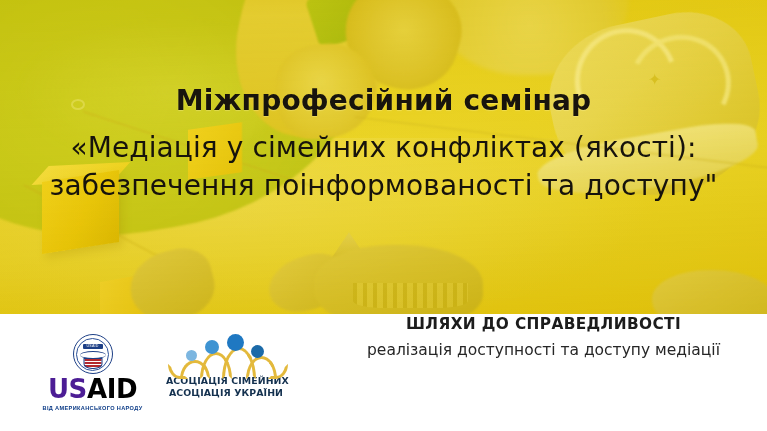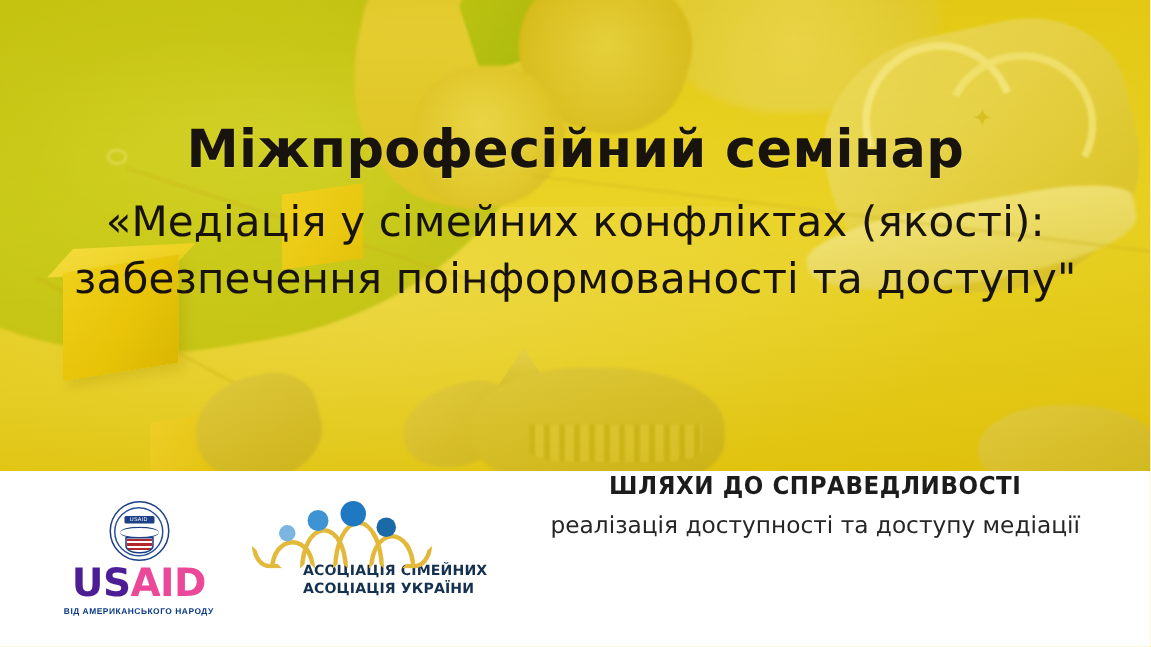--- a/index.html
+++ b/index.html
@@ -282,21 +282,21 @@
     position: absolute;
     left: 0;
     top: 80px;
     width: 767px;
     text-align: center;
     color: #18140d;
   }
   .title-main {
     font-family: "DejaVu Sans", sans-serif;
     font-weight: 700;
-    font-size: 35px;
+    font-size: 28px;
     line-height: 41px;
     letter-spacing: .2px;
     margin: 0;
     text-shadow: 0 1px 1px rgba(255,246,170,.35);
   }
   .title-sub {
     font-family: "DejaVu Sans", sans-serif;
     font-weight: 400;
     font-size: 28px;
     line-height: 38px;
@@ -372,21 +372,21 @@
   }
   .usaid-word {
     font-family: "DejaVu Sans", sans-serif;
     font-weight: 700;
     font-size: 26px;
     line-height: 27px;
     letter-spacing: -.4px;
     white-space: nowrap;
   }
   .usaid-word .us  { color: #4c1d95; }
-  .usaid-word .aid { color: #ec4899; }
+  .usaid-word .aid { color: #000000; }
   .usaid-tag {
     font-family: "Liberation Sans", sans-serif;
     font-size: 5.6px;
     font-weight: 700;
     letter-spacing: .35px;
     color: #0a3a86;
     margin-top: 2px;
     white-space: nowrap;
   }
 
@@ -431,21 +431,20 @@
   .asmu-mark .tail-r { left: 98px; top: 32px; width: 14px; height: 9px; }
 
   .asmu-text {
     font-family: "DejaVu Sans", sans-serif;
     font-weight: 700;
     font-size: 9.4px;
     line-height: 11.6px;
     letter-spacing: .1px;
     color: #14314f;
     white-space: nowrap;
-    margin-left: 36px;
   }
 
   
   .slogan {
     flex: 1;
     text-align: center;
     color: #1c1c1c;
   }
   .slogan-title {
     font-family: "DejaVu Sans", sans-serif;

